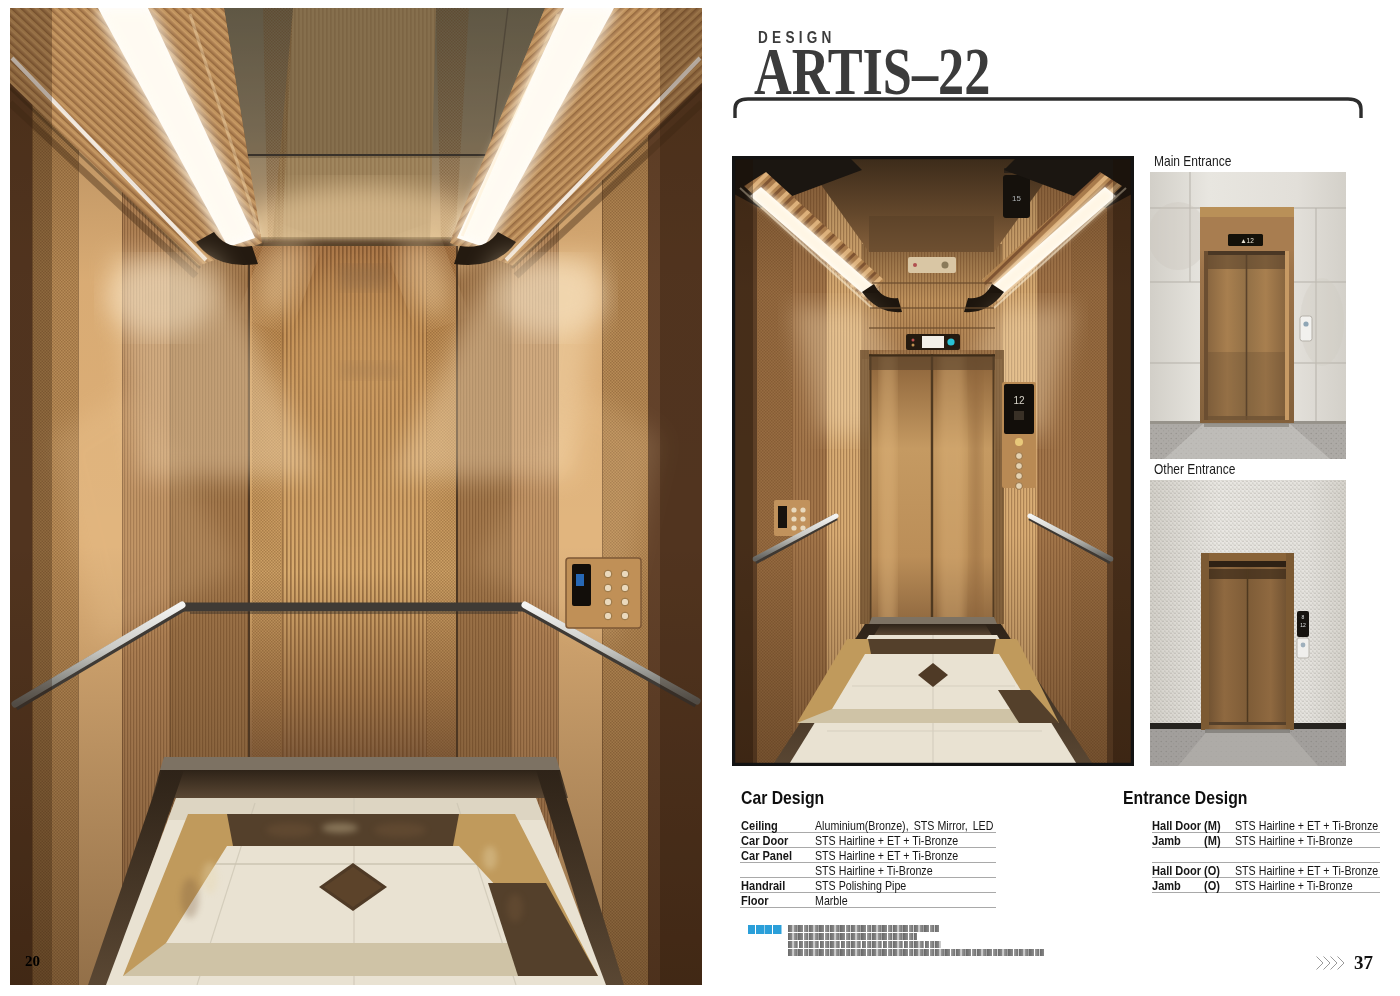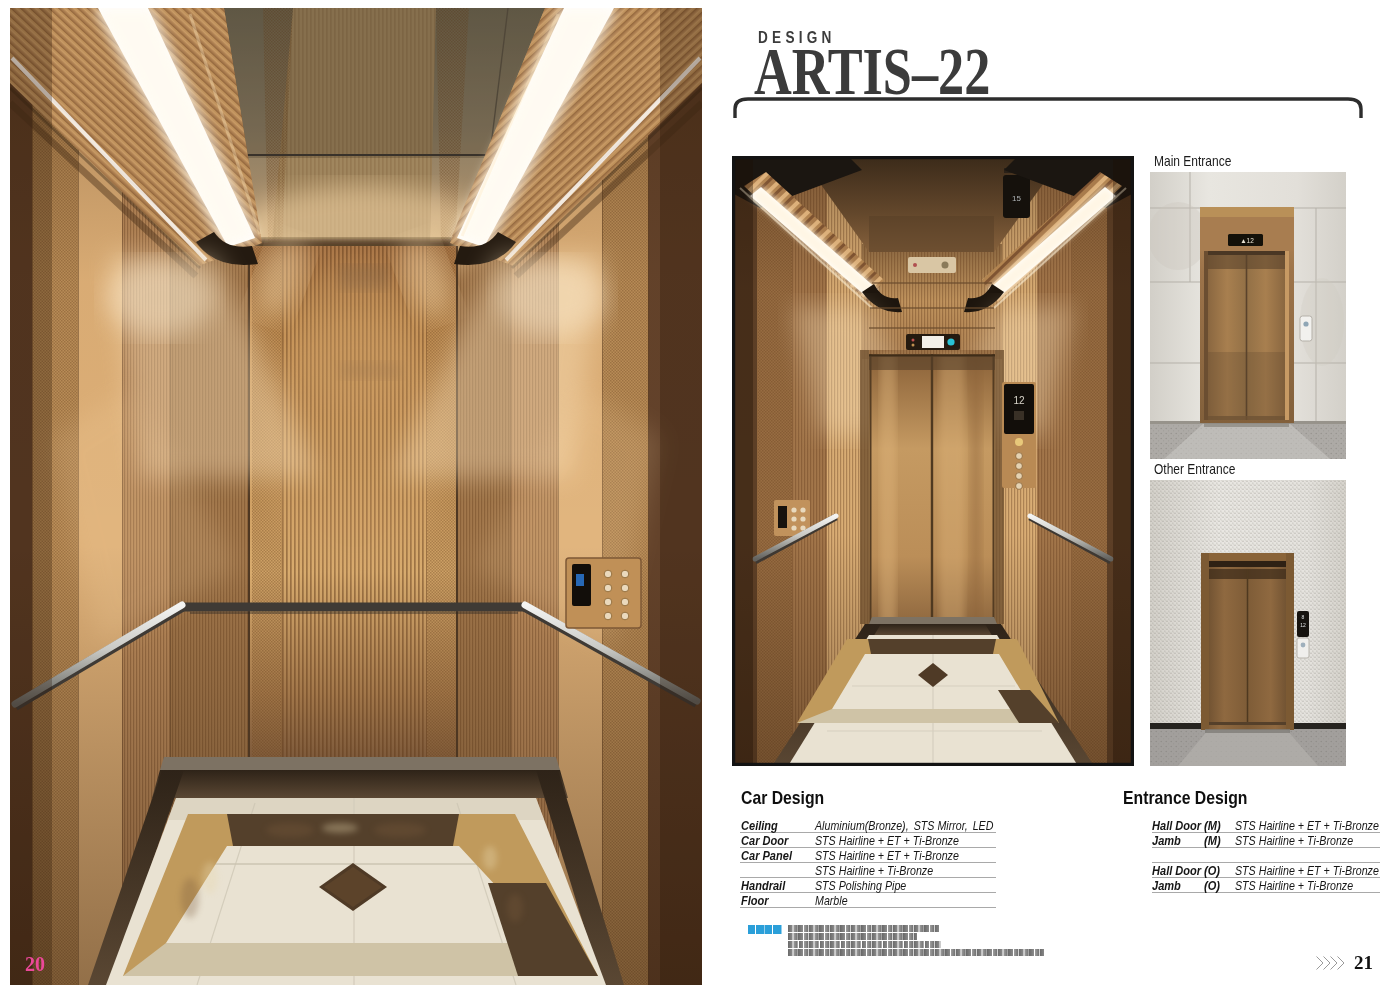--- a/index.html
+++ b/index.html
@@ -1,18 +1,18 @@
 <!DOCTYPE html>
 <html><head>
 <meta charset="utf-8">
 <style>
 html,body{margin:0;padding:0;background:#ffffff;}
 body{width:1400px;height:996px;position:relative;overflow:hidden;font-family:"Liberation Sans",sans-serif;}
 .abs{position:absolute;}
-.row{position:relative;height:14px;border-bottom:1px solid #a9a9a9;font-size:13px;color:#161616;font-style:italic;}
+.row{position:relative;height:14px;border-bottom:1px solid #a9a9a9;font-size:13px;color:#161616;}
 .row span{position:absolute;top:0.5px;line-height:13px;white-space:nowrap;transform-origin:0 50%;}
 .lb{font-weight:bold;transform:scaleX(0.85);}
 .vl{transform:scaleX(0.82);}
 </style>
 </head>
 <body>
 
 <svg class="abs" style="left:10px;top:8px" width="692" height="977" viewBox="0 0 692 977">
 <defs>
 <linearGradient id="Lbase" x1="0" y1="0" x2="1" y2="0">
@@ -254,21 +254,21 @@
 <ellipse cx="330" cy="820" rx="18" ry="5"></ellipse>
 </g>
 <polygon points="343,855 377,879 343,903 309,879" fill="#4f3a26"></polygon>
 <polygon points="343,859 372,879 343,899 314,879" fill="#5f462c" opacity="0.8"></polygon>
 </g>
 
 <rect x="0" y="0" width="42" height="977" fill="#241205" opacity="0.28"></rect>
 <rect x="650" y="0" width="42" height="977" fill="#241205" opacity="0.28"></rect>
 </svg>
 
-<div class="abs" style="left:25px;top:953px;font-family:'Liberation Serif',serif;font-size:20px;font-weight:bold;color:#ec4899;">20</div>
+<div class="abs" style="left:25px;top:953px;font-family:'Liberation Serif',serif;font-size:15px;font-weight:bold;color:#000000;">20</div>
 
 <div class="abs" style="left:758px;top:29px;font-size:16px;font-weight:bold;letter-spacing:5px;color:#3c3c3c;transform:scaleX(0.85);transform-origin:0 0;">DESIGN</div>
 
 <div class="abs" style="left:754px;top:33px;font-family:'Liberation Serif',serif;font-size:67px;font-weight:bold;color:#3b3b3b;transform:scaleX(0.78);transform-origin:0 0;letter-spacing:0px;">ARTIS–22</div>
 
 <svg class="abs" style="left:728px;top:90px" width="640" height="36" viewBox="0 0 640 36">
 <path d="M 7 28 L 7 19 Q 7 9 20 9 L 620 9 Q 633 9 633 19 L 633 28" fill="none" stroke="#2d2d2d" stroke-width="3.4"></path>
 </svg>
 
 <svg class="abs" style="left:732px;top:156px" width="402" height="610" viewBox="0 0 402 610">
@@ -634,13 +634,13 @@
 
 <svg class="abs" style="left:1316px;top:956px" width="30" height="14" viewBox="0 0 30 14">
 <g fill="none" stroke="#9a9a9a" stroke-width="1">
 <path d="M0.5 0.5 L7 7 L0.5 13.5"></path>
 <path d="M7.5 0.5 L14 7 L7.5 13.5"></path>
 <path d="M14.5 0.5 L21 7 L14.5 13.5"></path>
 <path d="M21.5 0.5 L28 7 L21.5 13.5"></path>
 </g>
 </svg>
 
-<div class="abs" style="left:1354px;top:952px;font-family:'Liberation Serif',serif;font-size:19px;font-weight:bold;color:#111;">21</div>
+<div class="abs" style="left:1354px;top:952px;font-family:'Liberation Serif',serif;font-size:19px;font-weight:bold;color:#111;">37</div>
 
 </body></html>

